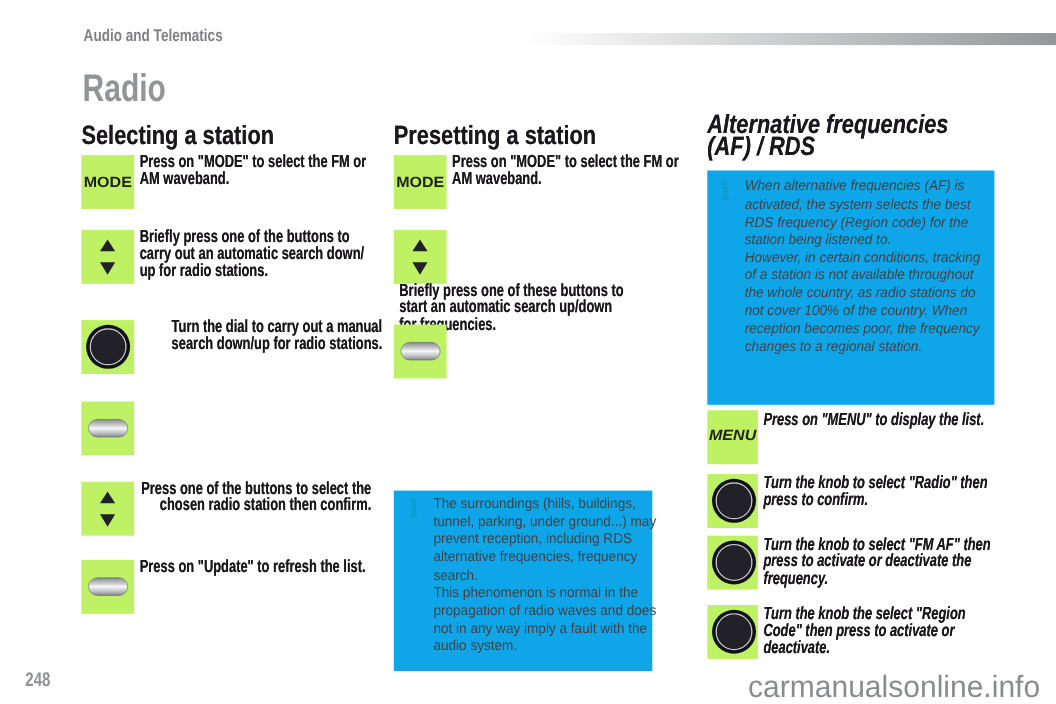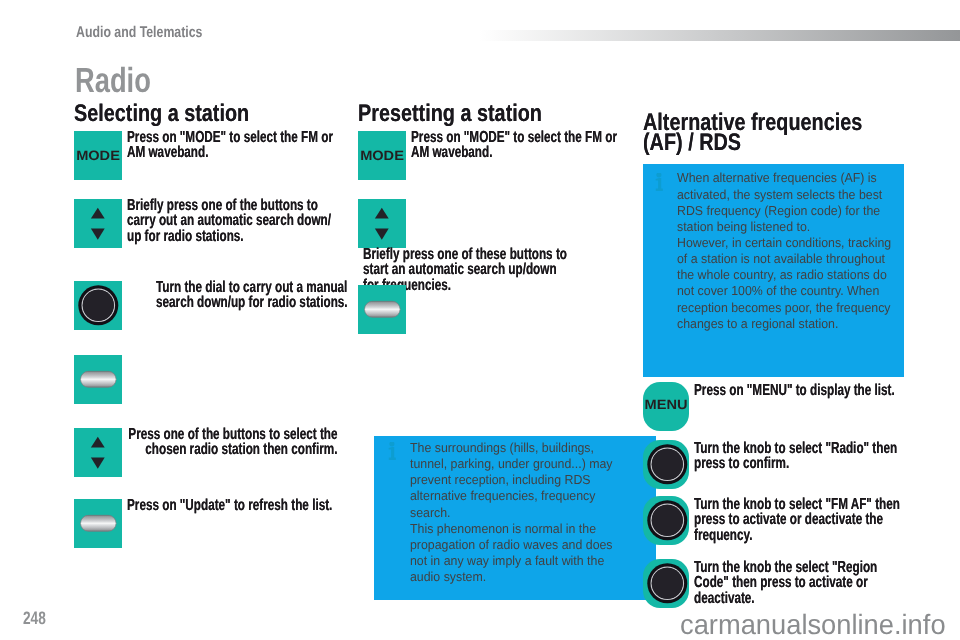--- a/index.html
+++ b/index.html
@@ -5,34 +5,34 @@
   html,body{margin:0;padding:0;}
   body{width:960px;height:640px;background:#ffffff;font-family:"Liberation Sans",sans-serif;overflow:hidden;
     -webkit-font-smoothing:antialiased;text-rendering:geometricPrecision;}
   .page{position:absolute;left:0;top:0;width:960px;height:640px;}
   .hdr-label{position:absolute;left:76px;top:24px;font-size:15.5px;font-weight:bold;color:#808184;
     transform:scaleX(0.795);transform-origin:left top;white-space:nowrap;}
   .hdr-bar{position:absolute;left:478.5px;top:29.8px;width:481.5px;height:11.5px;
     background:linear-gradient(to right,#ffffff 0%,#949698 100%);}
   .title{position:absolute;left:75px;top:61px;font-size:35px;font-weight:bold;color:#929496;
     transform:scaleX(0.78);transform-origin:left top;white-space:nowrap;}
-  .col{position:absolute;}
+  .col{position:absolute;margin-top:10px;}
   .c1{left:74px;top:101px;width:266px;}
   .c2{left:358px;top:101px;width:262px;}
-  .c3{left:643px;top:110px;width:262px;}
+  .c3{left:643px;top:91px;width:262px;font-style:italic;}
   .col h2{margin-top:3px;}
   h2{margin:0;font-size:24px;font-weight:bold;color:#1a181d;line-height:20px;
      text-shadow:0 0 0.4px rgba(26,24,29,0.9);
      transform:scaleX(0.826);transform-origin:left top;width:121.1%;}
   .row{position:absolute;display:flex;}
-  .icon{width:48px;height:49px;background:#14b8a6;flex:0 0 48px;position:relative;}
+  .icon{width:48px;height:49px;background:#bef264;flex:0 0 48px;position:relative;}
   .icon .lbl{position:absolute;left:0;width:100%;top:18px;
     text-align:center;font-size:13.5px;font-weight:bold;color:#231f20;line-height:13px;
     transform:scaleX(1.08);}
-  .c3 .icon{width:46px;flex:0 0 46px;border-radius:17px;}
+  .c3 .icon{width:46px;flex:0 0 46px;}
   .c3 .txtw{margin-top:1px;margin-left:5px;}
   .c3 .icon .lbl{top:16px;}
   .txtw{margin-left:5px;width:211px;margin-top:-1px;}
   .rtxt{font-size:16px;color:#1a171b;line-height:15.4px;font-weight:bold;
     text-shadow:0 0 0.35px rgba(26,23,27,0.85);
     transform:scaleX(0.733);transform-origin:left top;width:287.2px;}
   .pagenum{position:absolute;left:22.8px;top:611px;font-size:18px;font-weight:bold;color:#909294;
     line-height:15px;transform:scaleX(0.76);transform-origin:left top;}
   .wm{position:absolute;left:680px;top:609px;font-size:28px;color:#8a8c8e;
     transform:scaleX(0.975);transform-origin:left top;white-space:nowrap;}
@@ -156,21 +156,21 @@
           </div>
         </div>
         <div class="row" style="top: 184px; left: 0px; width: 100%;">
           <div class="icon">
             <svg width="48" height="49" viewBox="0 0 48 49">
               <rect x="6.5" y="16.3" width="35.6" height="16" rx="8" ry="8" fill="url(#pillg)" stroke="#7b7d80" stroke-width="0.7"></rect>
             </svg>
           </div>
         </div>
       </div>
-    <div class="info" style="left:16px;top:335px;width:282px;height:164px">
+    <div class="info" style="left:0;top:335px;width:235px;height:164px">
       <div class="ii" style="left:13.2px;top:6.2px" title="i">
           <svg width="10" height="19" viewBox="0 0 10 19">
             <ellipse cx="4.9" cy="2.0" rx="2.55" ry="2.45" fill="#0d9dd1"></ellipse>
             <path fill="#0d9dd1" d="M5.2 4.9 h2.0 v10.6 h1.6 v2.5 h-7.0 v-2.5 h2.3 v-7.9 h-2.4 l-0.05 -1.65 z"></path>
           </svg>
         </div>
       <div class="ib" style="left:35.5px;top:4px">
           <div>The surroundings (hills, buildings, tunnel, parking, under ground...) may prevent reception, including RDS alternative frequencies, frequency search.</div>
           <div>This phenomenon is normal in the propagation of radio waves and does not in any way imply a fault with the audio system.</div>
         </div>

